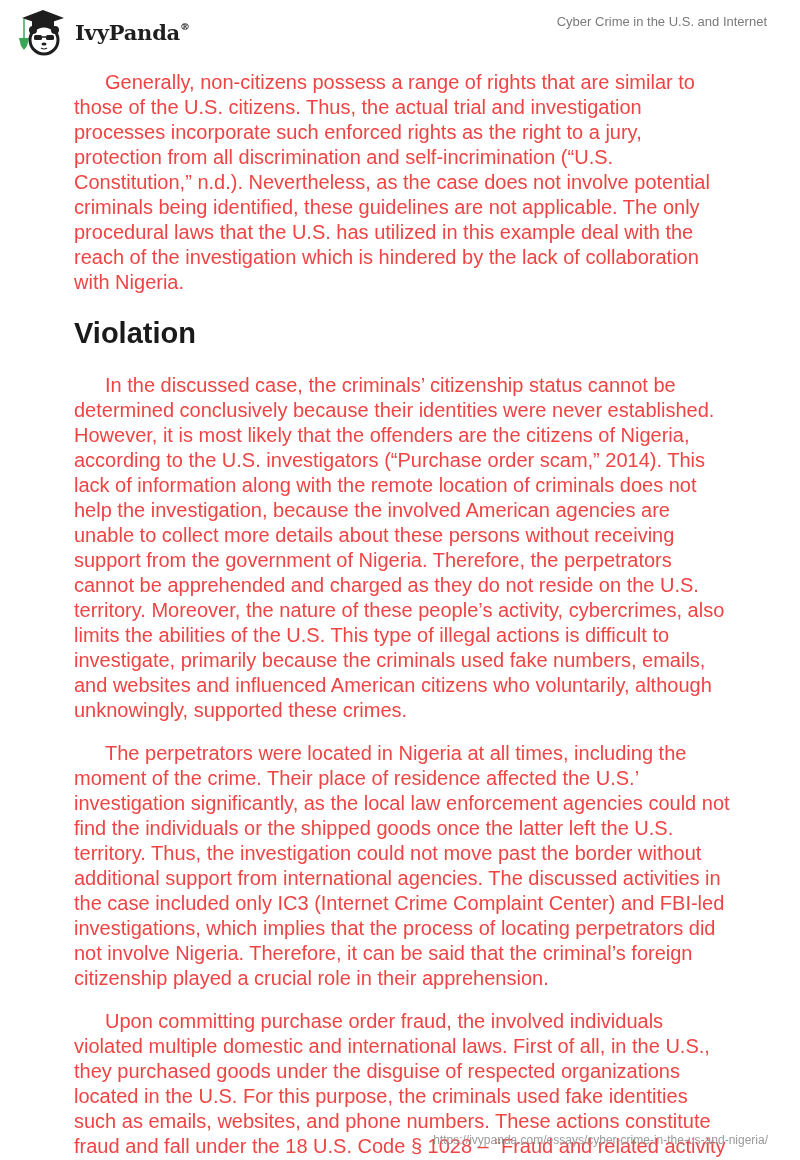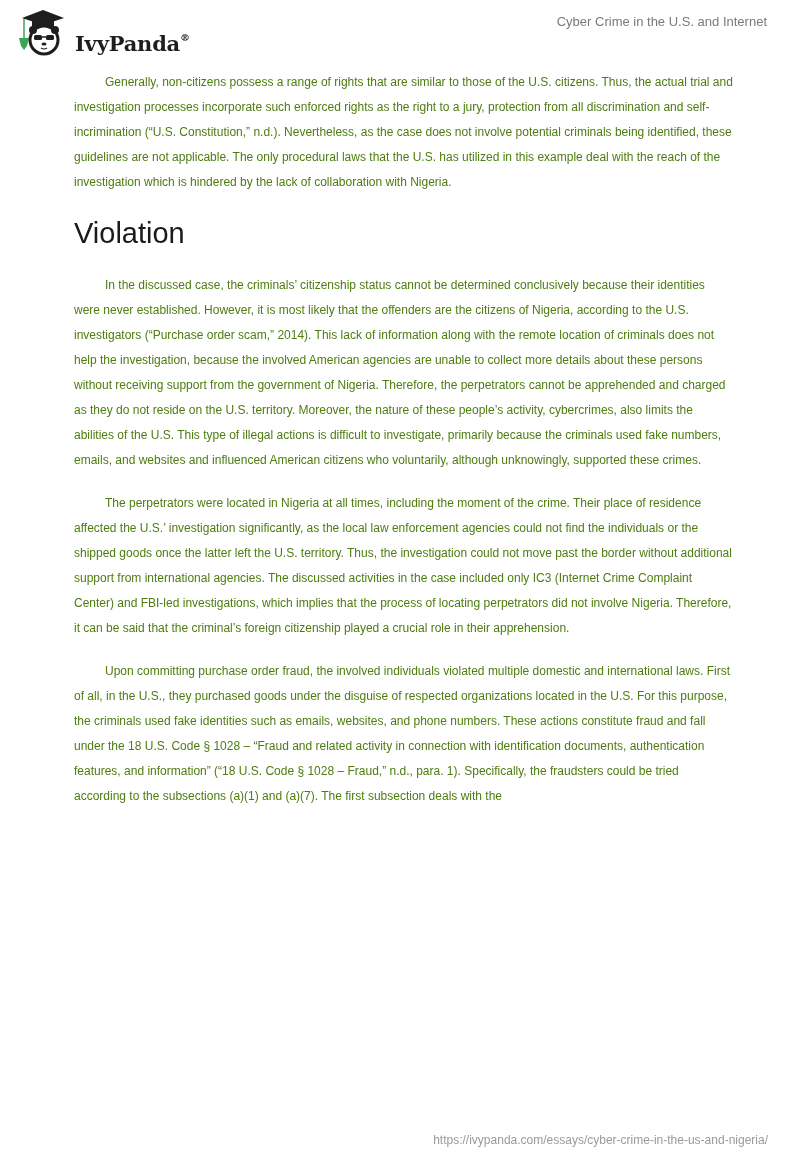--- a/index.html
+++ b/index.html
@@ -1,28 +1,28 @@
 <!DOCTYPE html>
 <html><head>
 <meta charset="utf-8">
 <style>
   html, body { margin: 0; padding: 0; background: #ffffff; }
   body { width: 800px; height: 1160px; position: relative; overflow: hidden;
          font-family: "Liberation Sans", sans-serif; color: #1a1a1a; }
   .header { position: absolute; left: 0; top: 0; width: 800px; height: 60px; }
-  .logo { position: absolute; left: 16px; top: 8px; display: flex; align-items: flex-end; }
+  .logo { position: absolute; left: 16px; top: 8px; display: flex; align-items: center; }
   .logo svg { display: block; }
   .logo-text { font-family: "DejaVu Serif", serif; font-weight: bold; font-size: 21px;
                color: #1e1e1e; margin-left: 5px; letter-spacing: -0.2px; }
   .logo-text sup { font-size: 10px; font-weight: bold; position: relative; top: -2px; }
   .doc-title { position: absolute; right: 33px; top: 14px; font-size: 13px; color: #7a7a7a; }
   .content { position: absolute; left: 74px; top: 70px; width: 660px; }
-  p.para { margin: 0 0 18px 0; font-size: 12px; line-height: 25px; text-indent: 31px;
-           color: #4d7c0f; }
-  h2.section { margin: 0 0 20px 0; font-size: 29px; font-weight: normal; line-height: 40px;
+  p.para { margin: 0 0 18px 0; font-size: 20px; line-height: 25px; text-indent: 31px;
+           color: #ef4444; }
+  h2.section { margin: 0 0 20px 0; font-size: 29px; font-weight: bold; line-height: 40px;
                color: #1a1a1a; }
   .footer-url { position: absolute; right: 32px; top: 1133px; font-size: 12px; color: #9a9a9a; margin-left: 16px; }
 </style>
 </head>
 <body>
 
 <div class="header">
   <div class="logo">
     <span>
       <svg width="54" height="48" viewBox="0 0 54 48">

